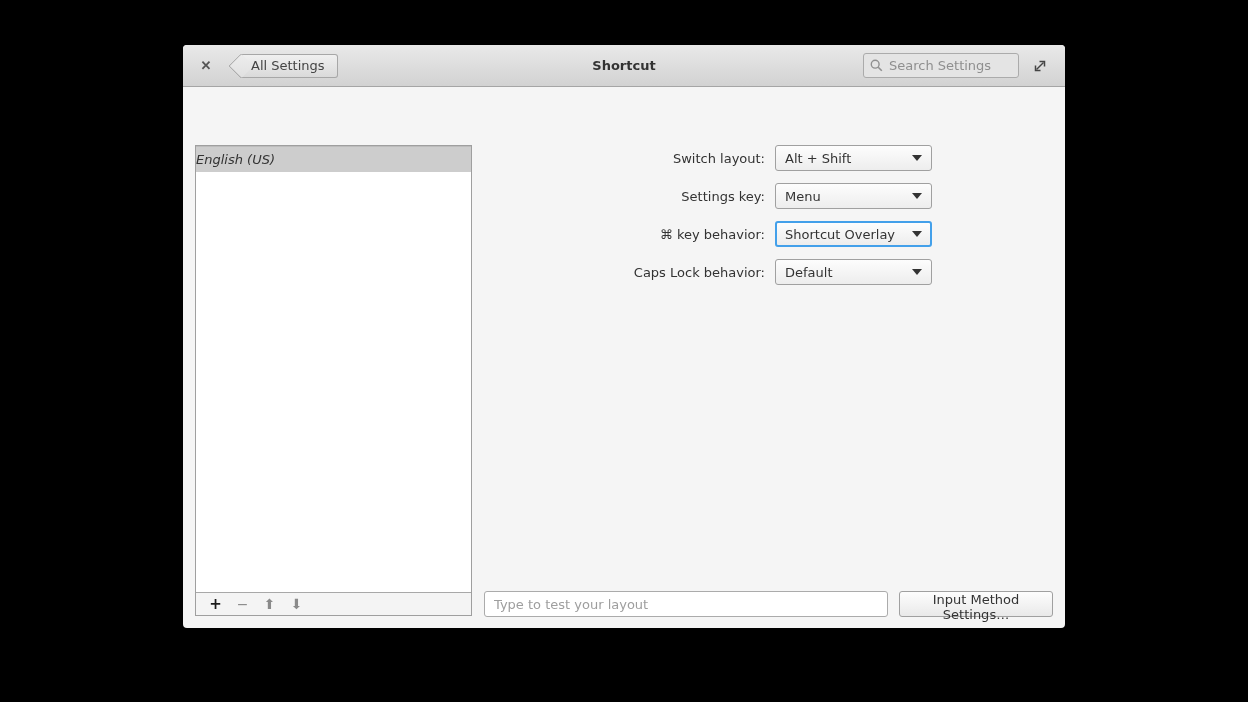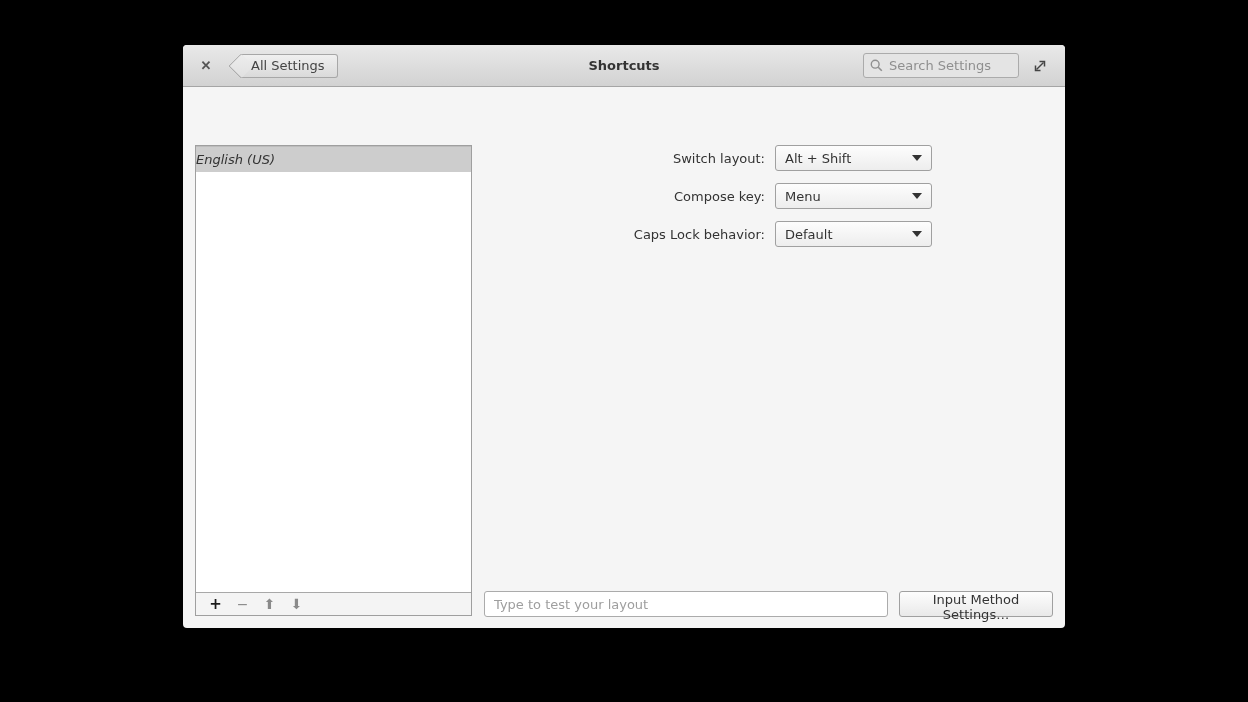--- a/index.html
+++ b/index.html
@@ -129,21 +129,21 @@
 </head>
 <body>
 
 <div class="window">
 
   <div class="headerbar">
     <button class="close-btn">✕</button>
     <button class="back-btn">
       <span>All Settings</span>
     </button>
-    <div class="titlebar-title">Shortcuts</div>
+    <div class="titlebar-title">Shortcut</div>
     <div class="search-box">
       <svg width="13" height="13" viewBox="0 0 13 13">
         <circle cx="5.2" cy="5.2" r="3.9" fill="none" stroke="#8f8f8f" stroke-width="1.4"></circle>
         <line x1="8.2" y1="8.2" x2="11.8" y2="11.8" stroke="#8f8f8f" stroke-width="1.6"></line>
       </svg>
       <input type="text" placeholder="Search Settings" style="">
     </div>
     <button class="resize-btn">
       <svg width="14" height="14" viewBox="0 0 14 14">
         <line x1="3.5" y1="10.5" x2="10.5" y2="3.5" stroke="#444" stroke-width="1.5"></line>
@@ -170,27 +170,34 @@
 
     <div class="form-row">
       <div class="form-label">Switch layout:</div>
       <div class="combo">
         <span class="combo-text">Alt + Shift</span>
         <span class="combo-arrow"></span>
       </div>
     </div>
 
     <div class="form-row">
-      <div class="form-label">Compose key:</div>
+      <div class="form-label">Settings key:</div>
       <div class="combo">
         <span class="combo-text">Menu</span>
         <span class="combo-arrow"></span>
       </div>
     </div>
 
+    <div class="form-row">
+      <div class="form-label">⌘ key behavior:</div>
+      <div class="combo focused">
+        <span class="combo-text">Shortcut Overlay</span>
+        <span class="combo-arrow"></span>
+      </div>
+    </div>
 
     <div class="form-row">
       <div class="form-label">Caps Lock behavior:</div>
       <div class="combo">
         <span class="combo-text">Default</span>
         <span class="combo-arrow"></span>
       </div>
     </div>
 
   </div>

